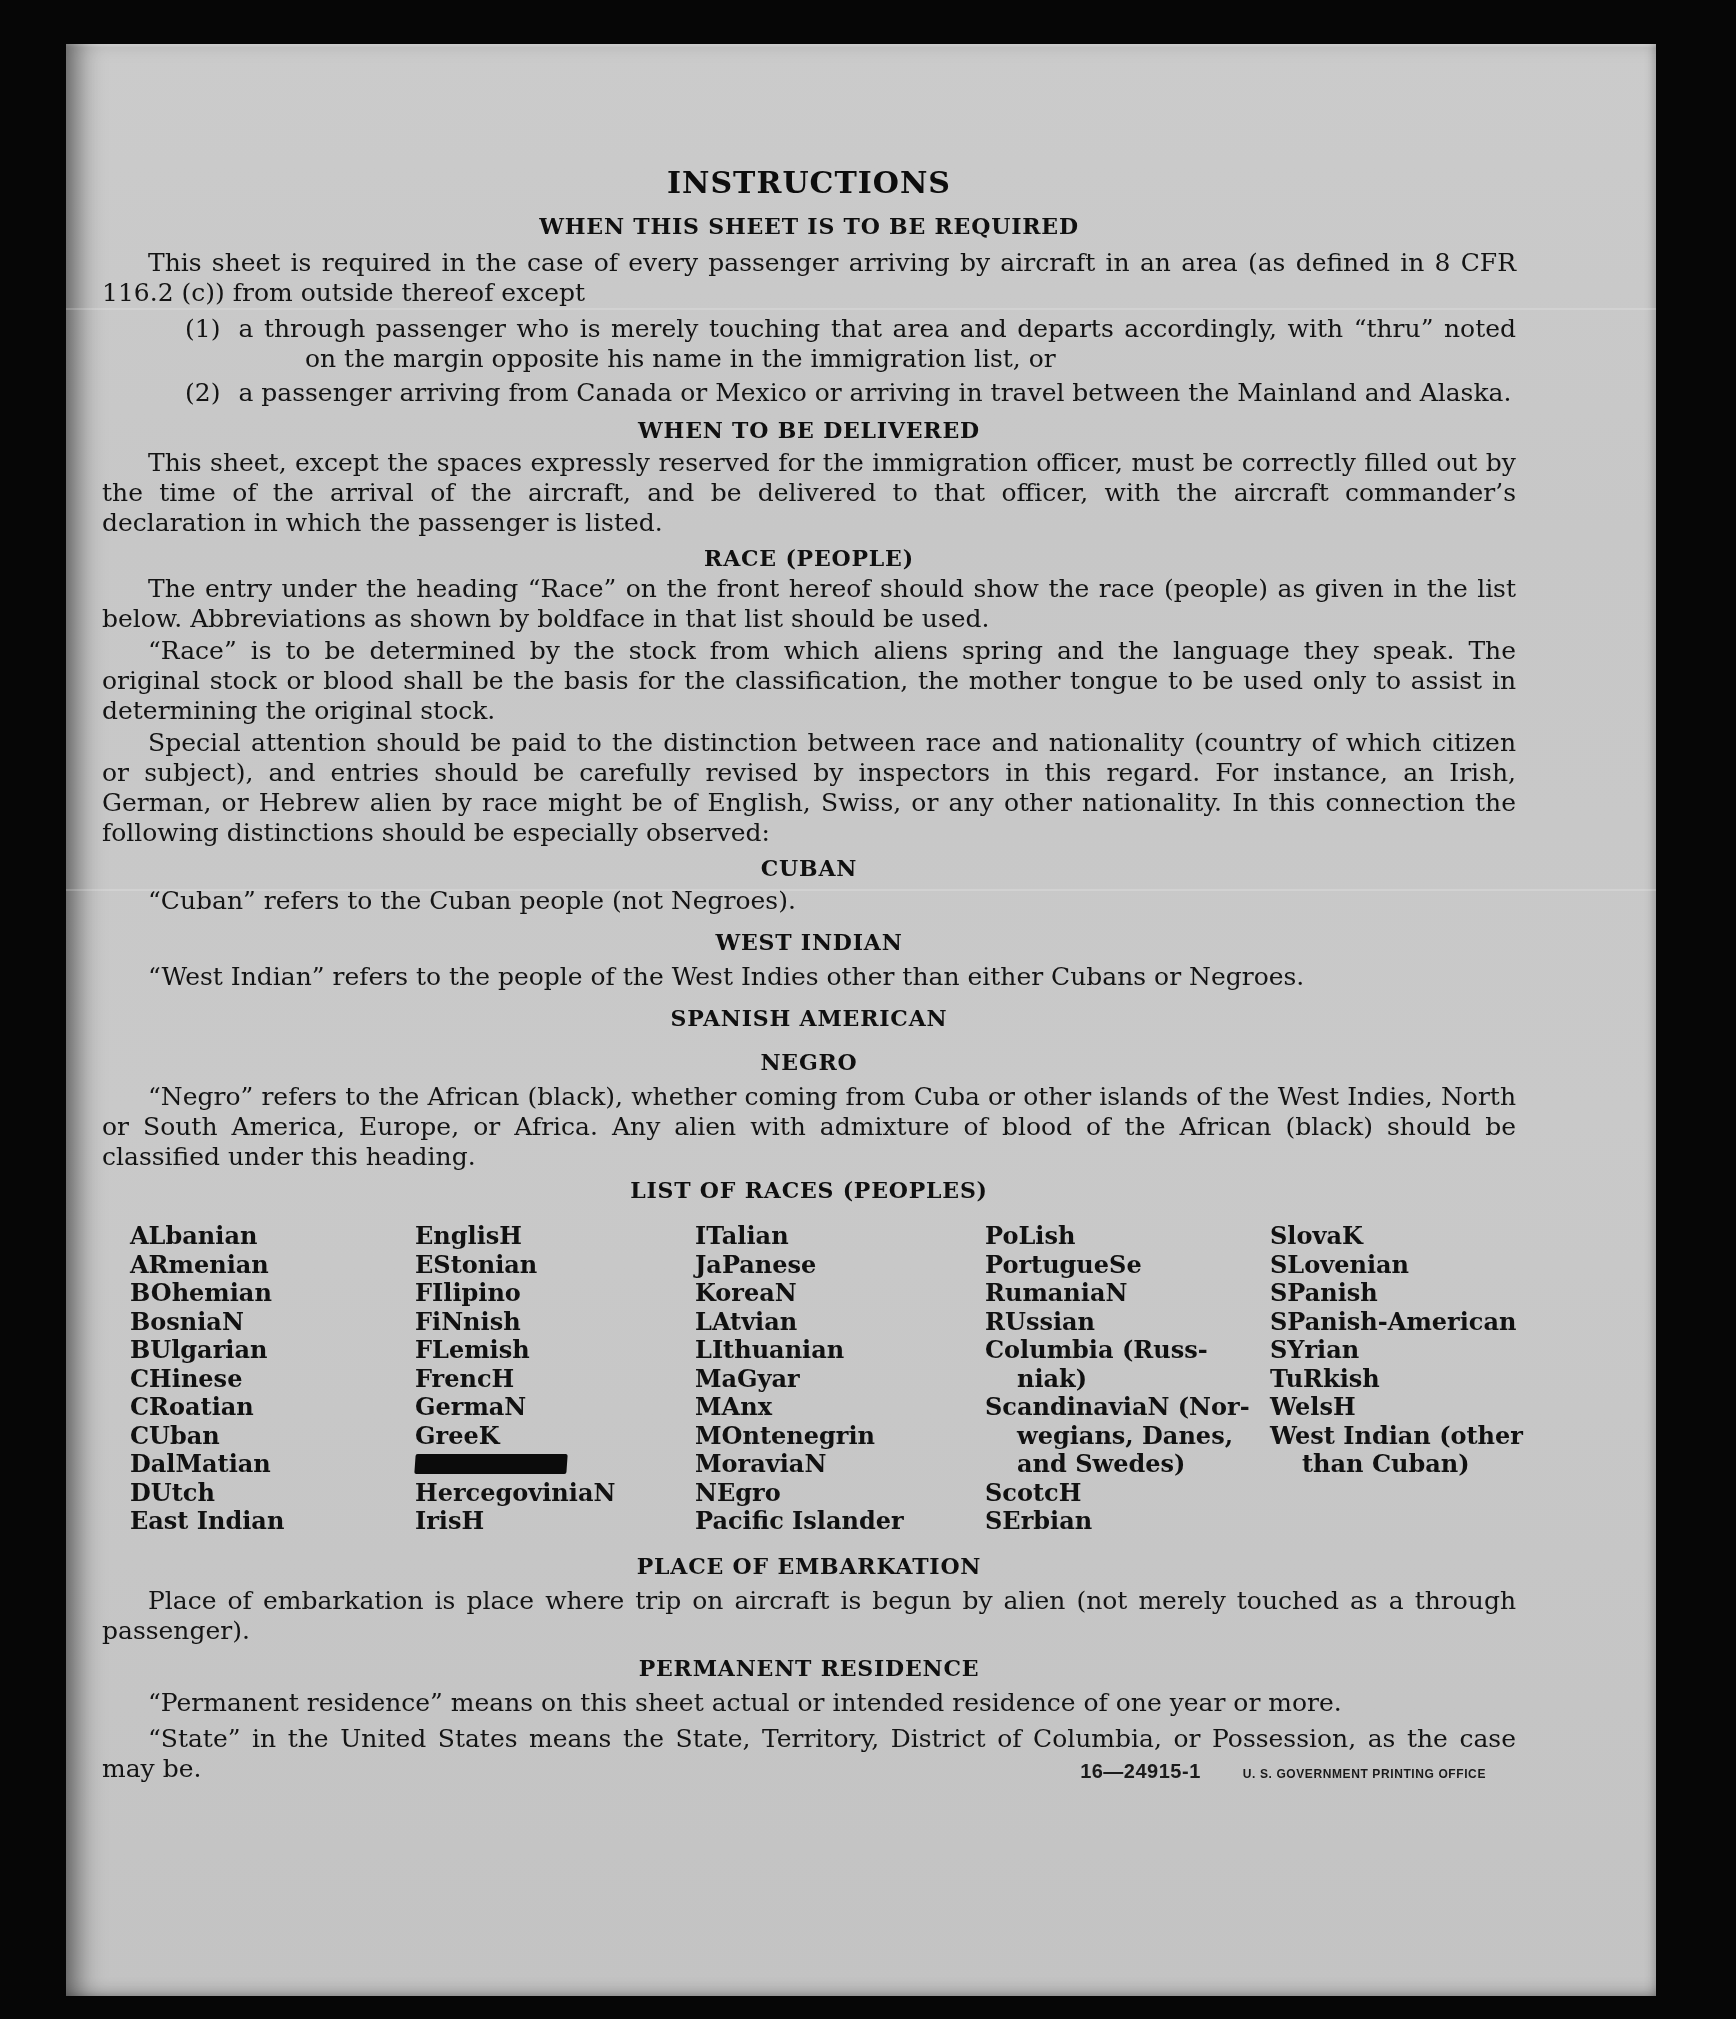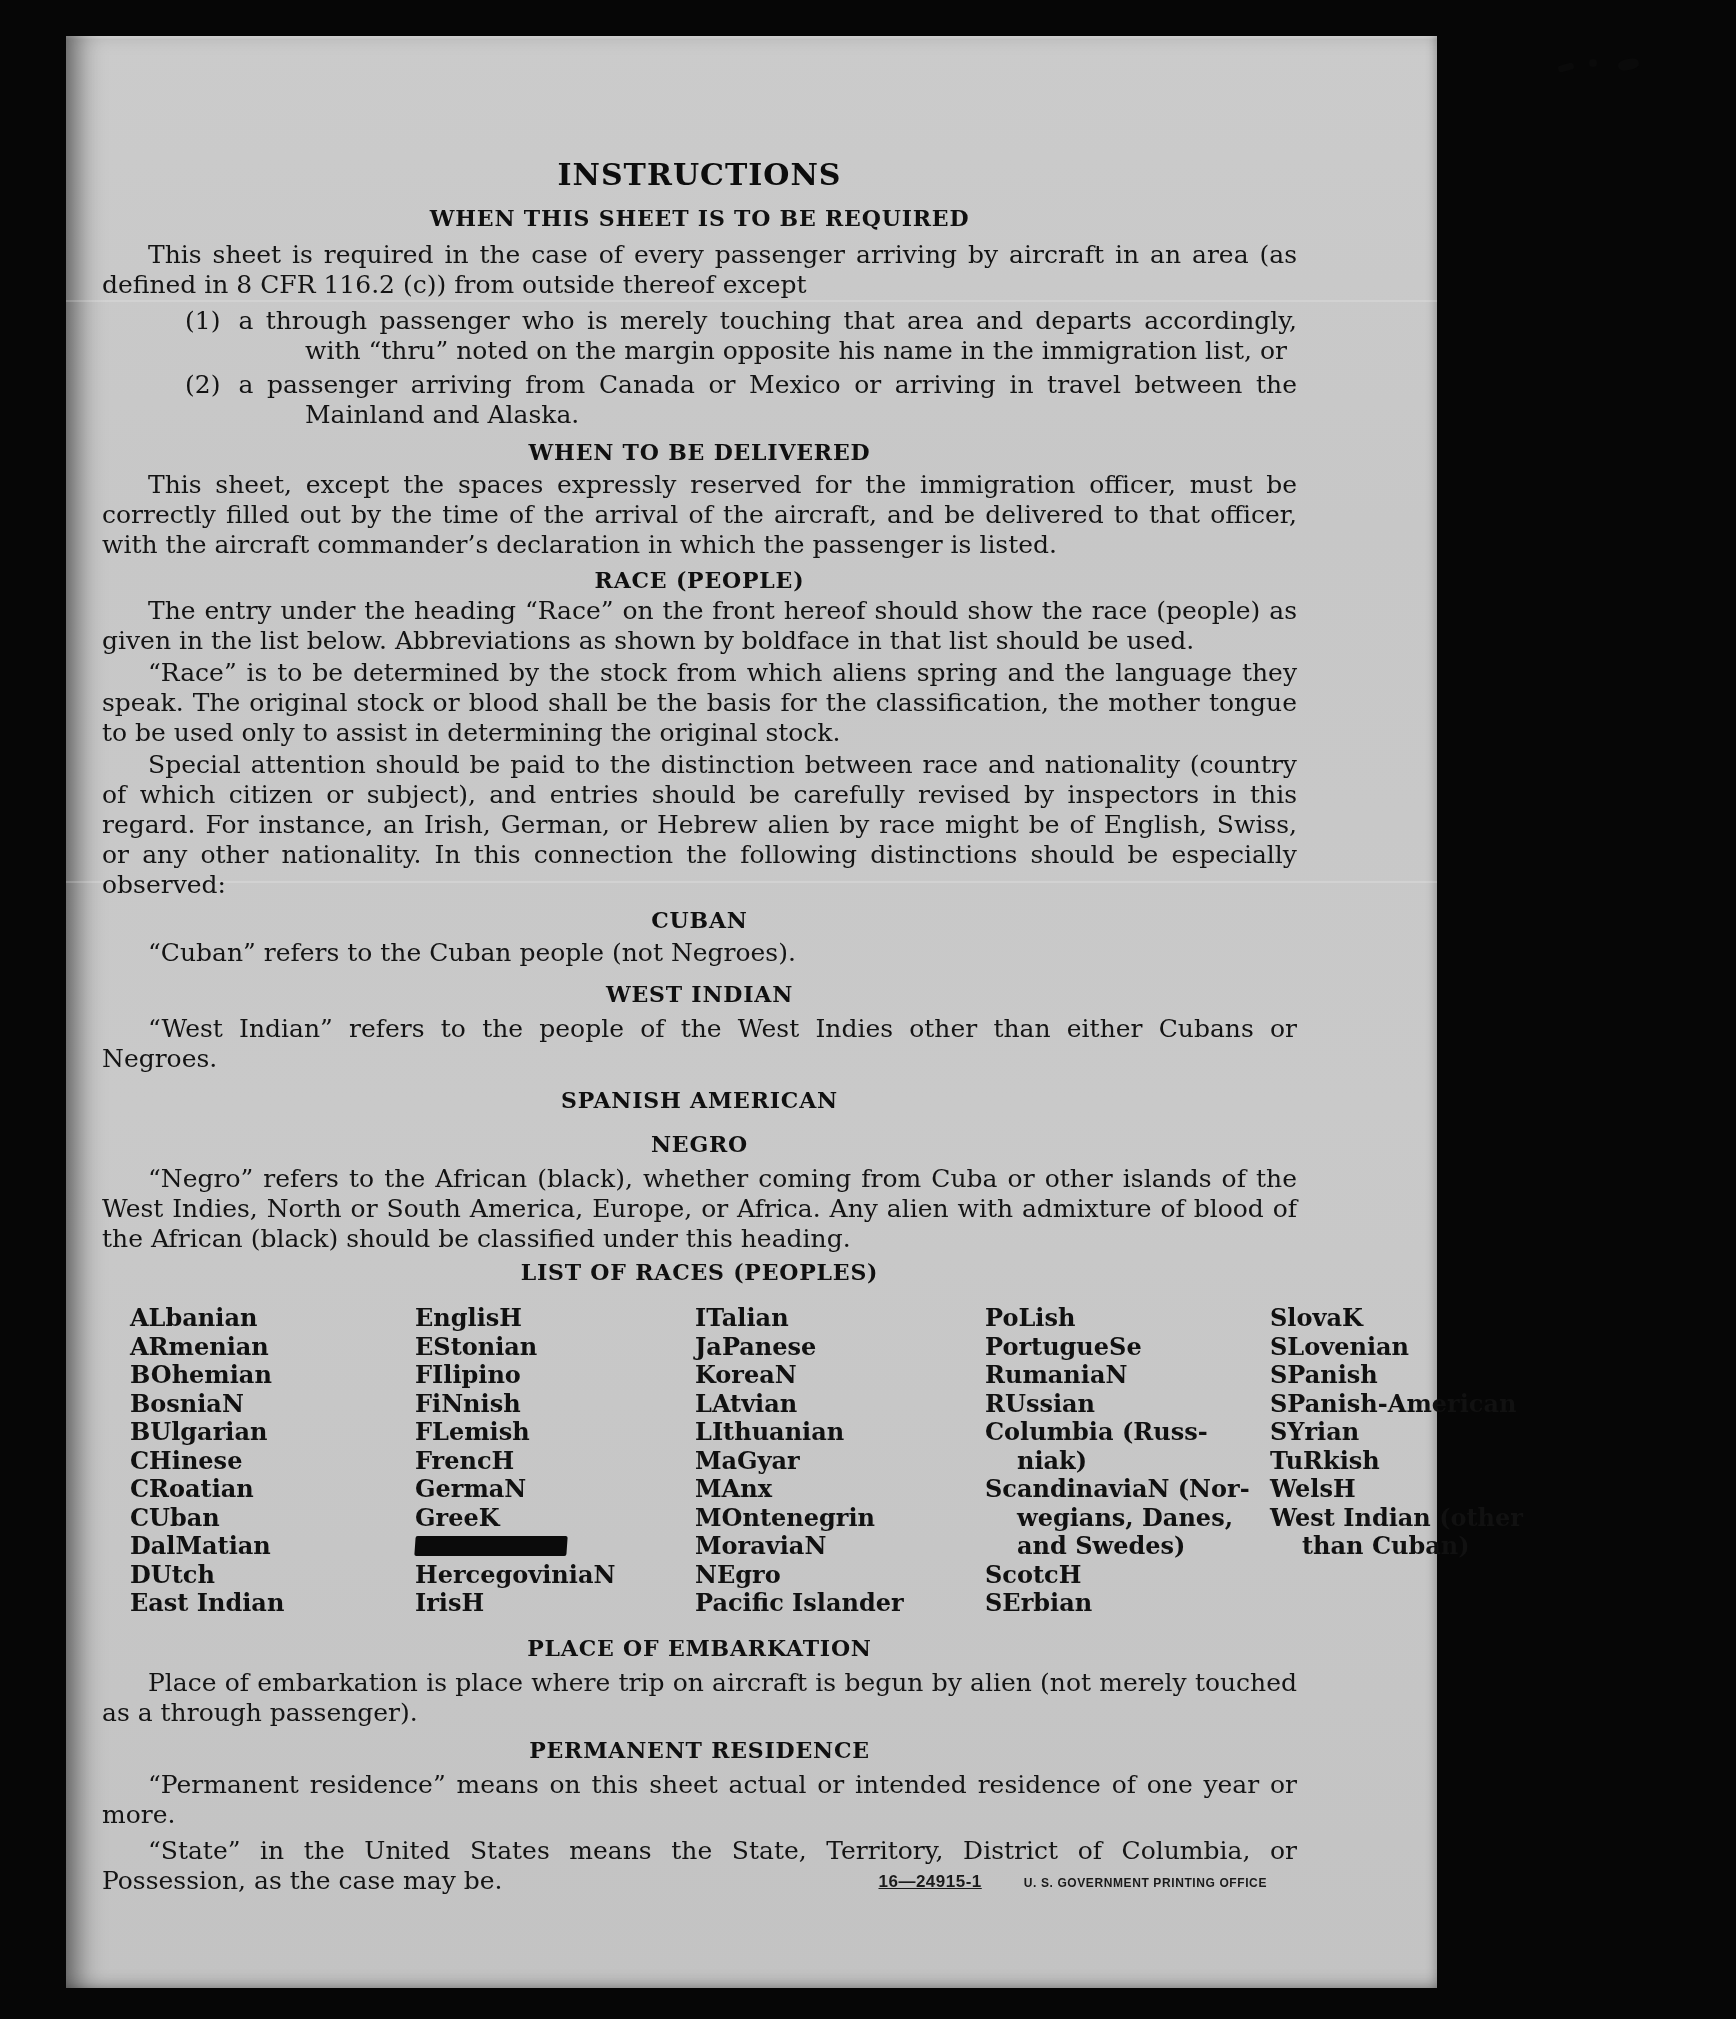--- a/index.html
+++ b/index.html
@@ -4,22 +4,22 @@
 <style>
   html,body { margin:0; padding:0; }
   body {
     width:1736px; height:2019px;
     background:#060606;
     position:relative;
     font-family:"DejaVu Serif","Liberation Serif",serif;
     overflow:hidden;
   }
   .paper {
-    position:absolute; left:66px; top:36px;
-    width:1371px; height:1952px;
+    position:absolute; left:66px; top:44px;
+    width:1590px; height:1952px;
     background:linear-gradient(180deg,#cbcbcb 0%,#c7c7c7 25%,#c9c9c9 55%,#c3c3c3 100%);
     box-shadow:
       inset 24px 0 28px -14px rgba(0,0,0,.55),
       inset -8px 0 12px -8px rgba(0,0,0,.3),
       inset 0 4px 3px -2px rgba(255,255,255,.55),
       inset 0 -10px 18px -12px rgba(0,0,0,.35);
   }
   .content {
     position:relative;
     padding:0 140px 0 36px;
@@ -51,21 +51,21 @@
   .race-item.indent { padding-left:32px; }
   .race-item.redacted {
     width:152px; height:20px; background:#0b0b0b;
     margin:4px 0 4.5px 0; border-radius:2px; transform:skewX(-4deg);
   }
   .footer-row {
     display:flex; justify-content:flex-end; align-items:baseline; gap:42px;
     margin-top:-24px; padding-right:30px;
     font-family:"Liberation Sans",sans-serif;
   }
-  .footer-code { font-weight:bold; font-size:17px; color:#1a1a1a; letter-spacing:0.5px;text-decoration:underline; }
+  .footer-code { font-weight:bold; font-size:20px; color:#1a1a1a; letter-spacing:0.5px; }
   .footer-office { font-weight:bold; font-size:12px; color:#1a1a1a; letter-spacing:0.6px; }
   .punch-hole { position:absolute; background:#060606; border-radius:50%; box-shadow:0 0 0 2px rgba(255,255,255,.35); }
   .hole1{left:388px;top:58px;width:43px;height:46px}
   .hole2{left:515px;top:54px;width:44px;height:46px}
   .hole3{left:903px;top:66px;width:45px;height:48px}
   .hole4{left:1030px;top:62px;width:45px;height:47px}
   .mark { position:absolute; background:#0a0a0a; }
   .mark1{left:1558px;top:64px;width:16px;height:7px;border-radius:3px;transform:rotate(-15deg)}
   .mark2{left:1589px;top:59px;width:8px;height:8px;border-radius:50%}
   .mark3{left:1618px;top:59px;width:21px;height:11px;border-radius:40%;transform:rotate(-12deg)}

